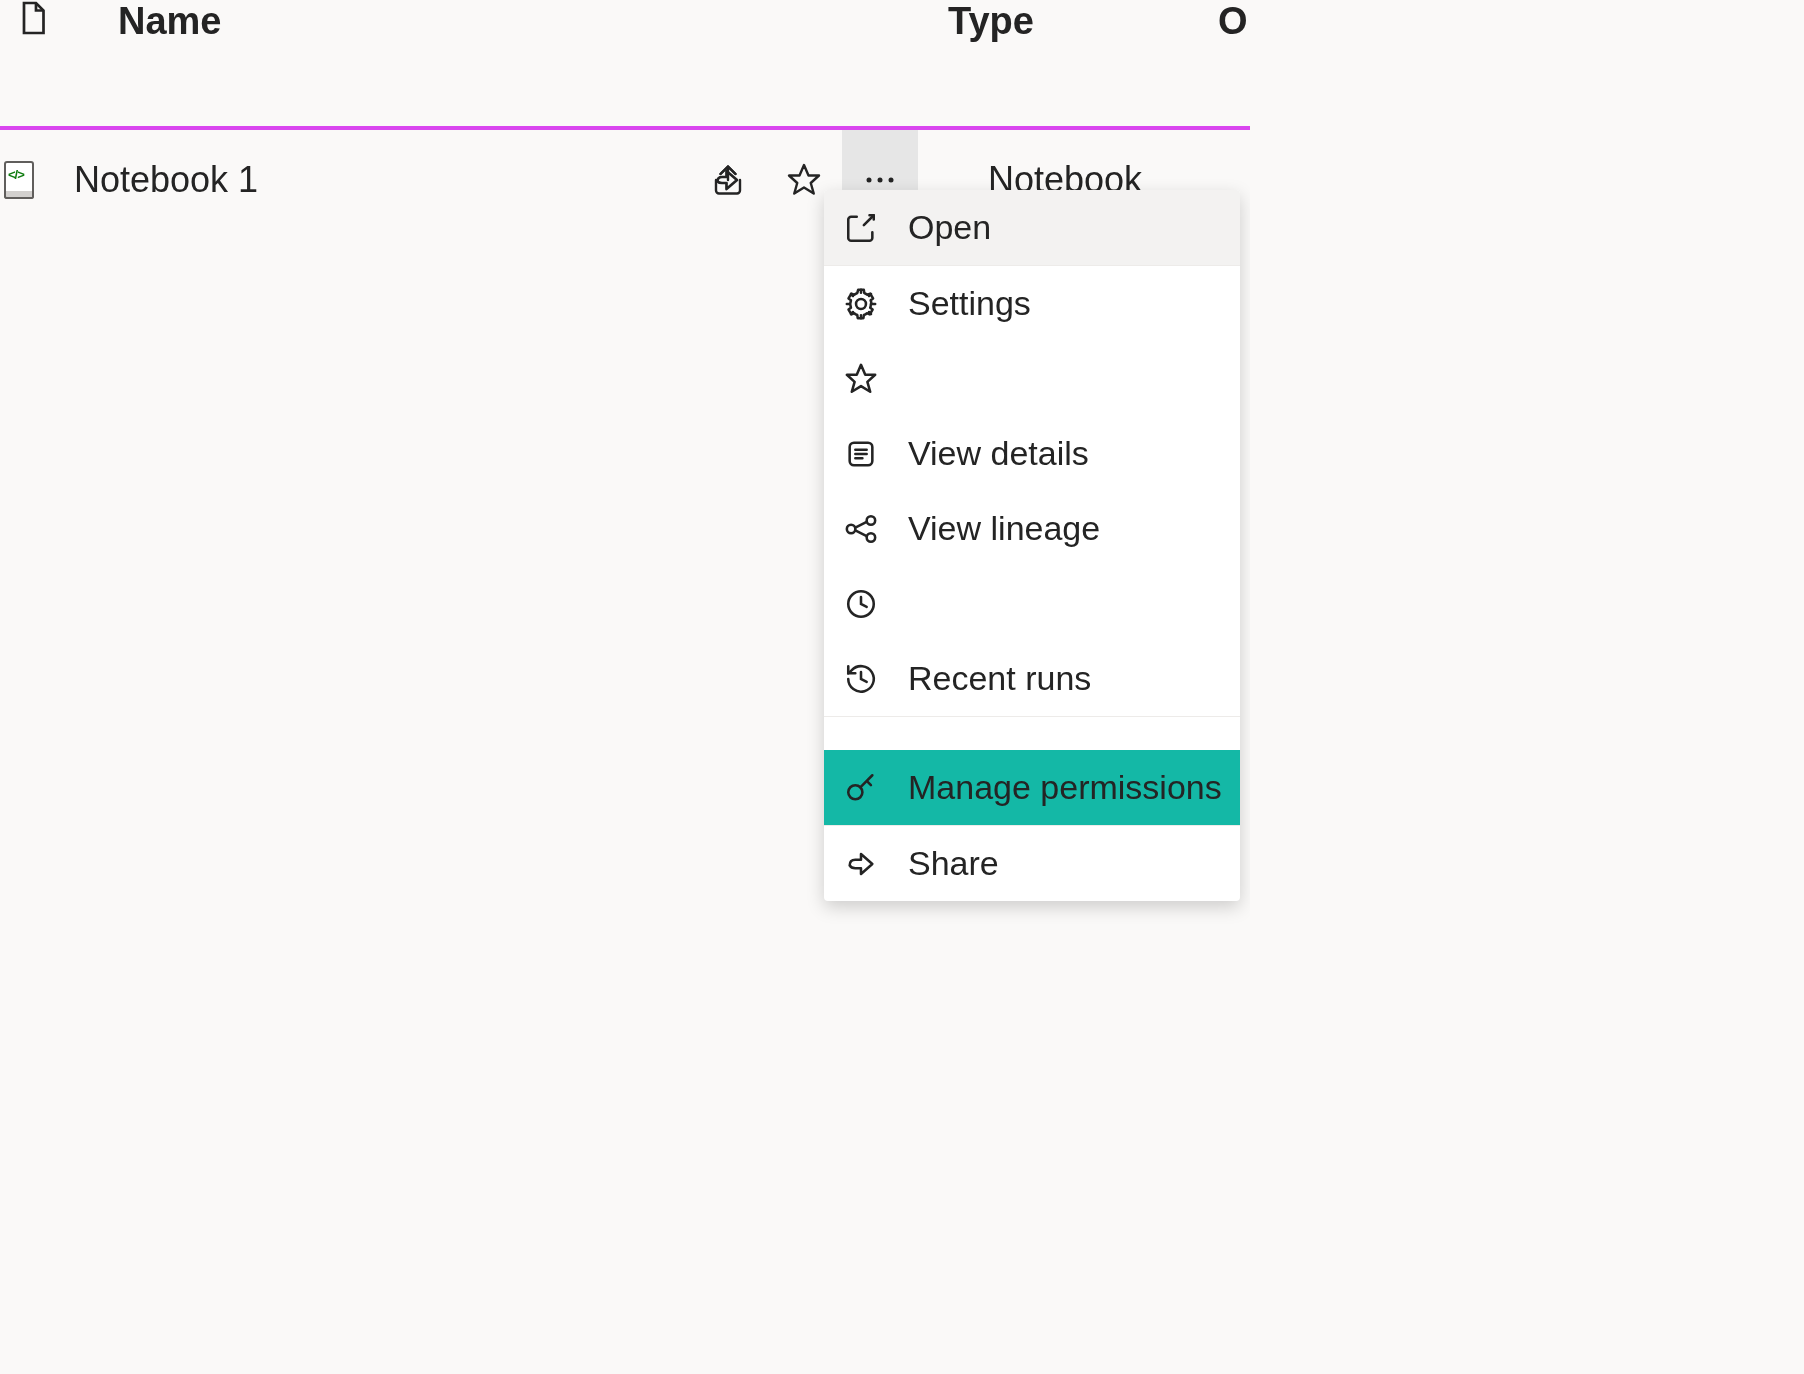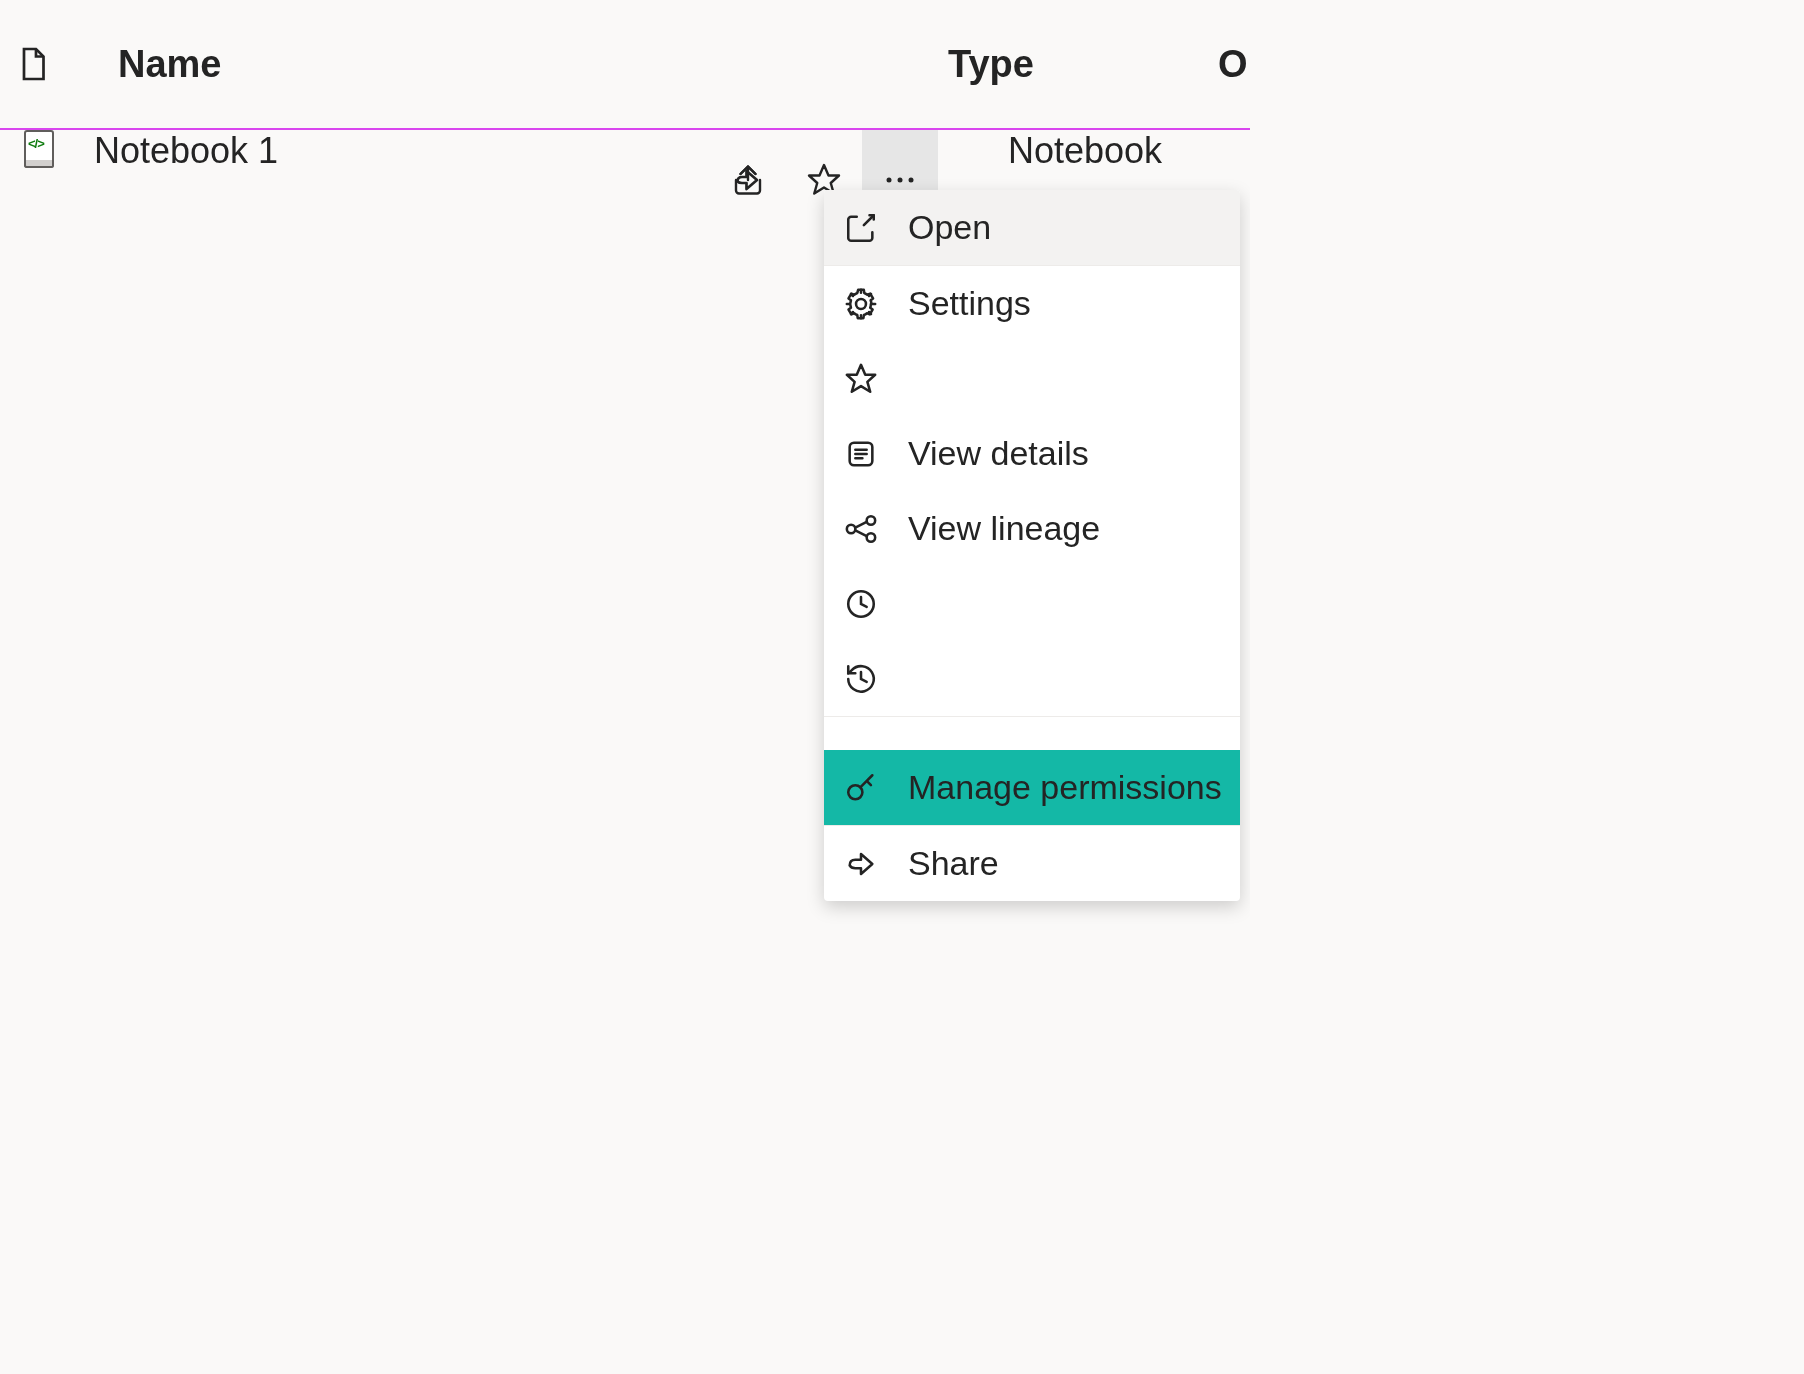--- a/index.html
+++ b/index.html
@@ -14,23 +14,23 @@
       overflow: hidden;
       width: 1250px;
       height: 952px;
       position: relative;
     }
     .table-container {
       width: 100%;
     }
     .table-header {
       display: flex;
-      align-items: center;
+      align-items: flex-start;
       height: 130px;
-      border-bottom: 2px solid #d946ef;
+      border-bottom: 4px solid #d946ef;
       padding-left: 18px;
     }
     .header-icon-col {
       width: 100px;
       display: flex;
       align-items: center;
     }
     .header-name-col {
       flex: 0 0 830px;
       font-size: 38px;
@@ -43,23 +43,23 @@
       font-weight: 600;
       color: #242424;
     }
     .header-owner-col {
       font-size: 38px;
       font-weight: 600;
       color: #242424;
     }
     .table-row {
       display: flex;
-      align-items: flex-start;
+      align-items: center;
       height: 100px;
-      padding-left: 24px;
+      padding-left: 4px;
       gap: 40px;
     }
     .row-icon-col {
       width: 100px;
       display: flex;
       align-items: center;
     }
     .notebook-file-icon {
       width: 30px;
       height: 38px;
@@ -271,20 +271,21 @@
     </span>
   </div>
   <div class="menu-item">
     <span class="menu-icon">
       <svg width="34" height="34" viewBox="0 0 24 24" fill="none" stroke="#242424" stroke-width="1.8" stroke-linecap="round">
         <path d="M3 12 a9 9 0 1 0 2.5 -6.3 L3 8"></path>
         <path d="M3 3 L3 8 L8 8"></path>
         <path d="M12 7 L12 12 L16 14"></path>
       </svg>
     </span>
+    <span class="menu-label">Recent runs</span>
   </div>
   <div class="menu-divider"></div>
   <div class="menu-item highlighted">
     <span class="menu-icon">
       <svg width="34" height="34" viewBox="0 0 24 24" fill="none" stroke="#242424" stroke-width="1.8" stroke-linecap="round" stroke-linejoin="round">
         <circle cx="8" cy="15" r="5"></circle>
         <path d="M11.5 11.5 L20 3 M16 7 L19 10"></path>
       </svg>
     </span>
     <span class="menu-label">Manage permissions</span>

